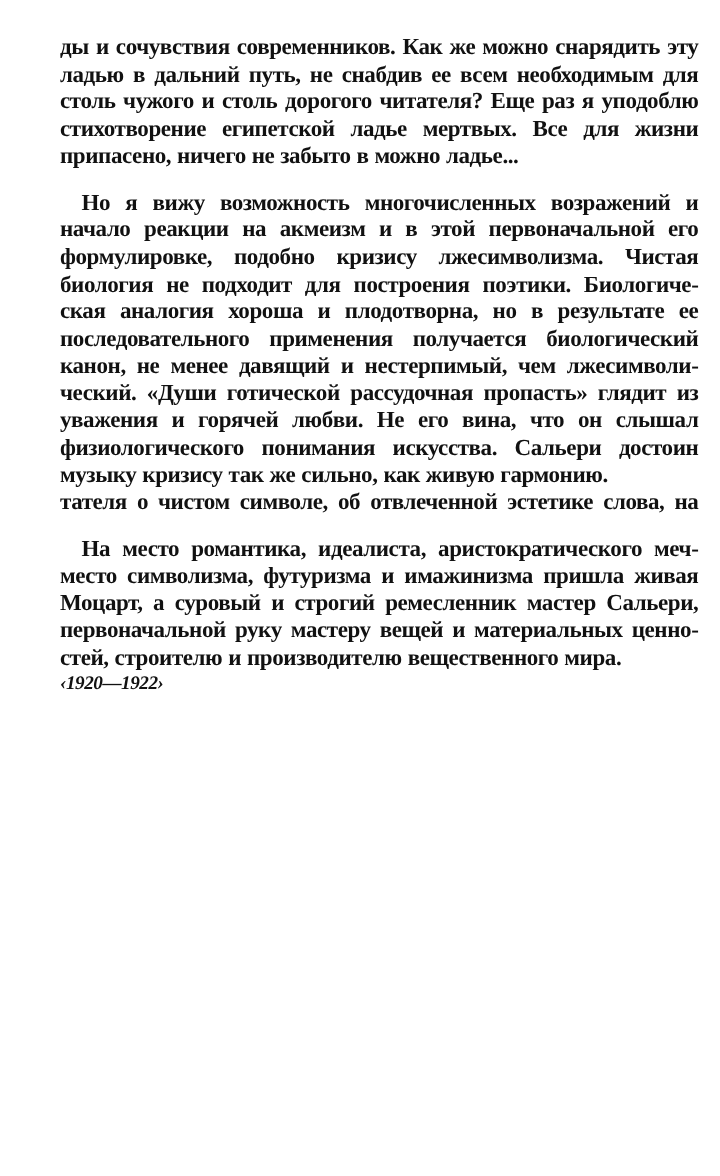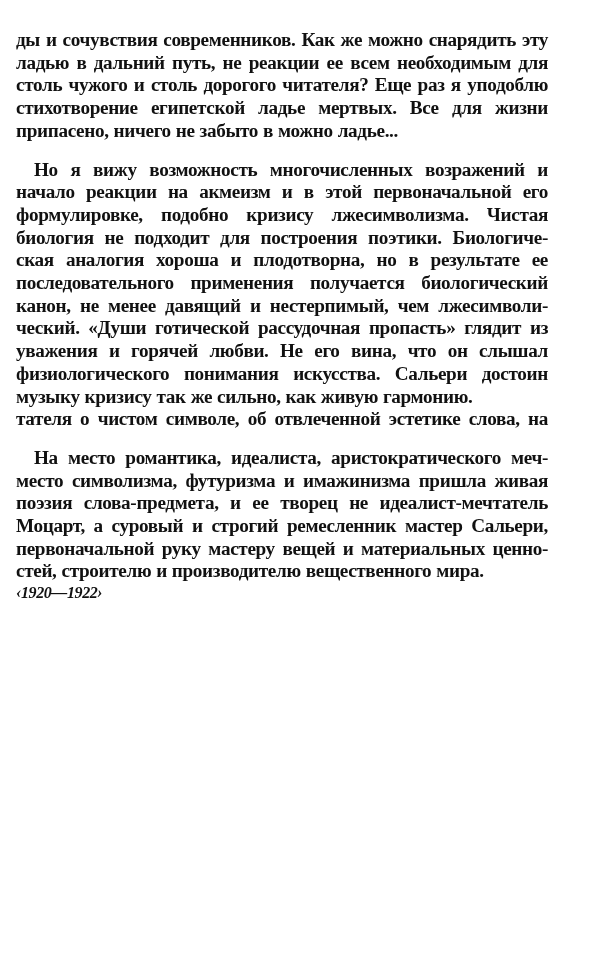--- a/index.html
+++ b/index.html
@@ -10,21 +10,21 @@
     body {
       width: 600px;
       height: 980px;
       position: relative;
       overflow: hidden;
       font-family: "Liberation Serif", "DejaVu Serif", serif;
       color: #111111;
     }
     .page {
       position: absolute;
-      left: 16px;
+      left: 50px;
       top: 29px;
       width: 532px;
     }
     .para {
       margin: 0;
       font-size: 19.2px;
       line-height: 22.7px;
       text-align: justify;
       text-align-last: left;
       font-weight: bold;
@@ -54,21 +54,21 @@
       letter-spacing: -0.4px;
     }
   </style>
 </head>
 <body>
 
 <div class="page">
 
   <p class="para">
     <span class="line">ды и сочувствия современников. Как же можно снарядить эту</span>
-    <span class="line">ладью в дальний путь, не реакции ее всем необходимым для</span>
+    <span class="line">ладью в дальний путь, не снабдив ее всем необходимым для</span>
     <span class="line">столь чужого и столь дорогого читателя? Еще раз я уподоблю</span>
     <span class="line">стихотворение египетской ладье мертвых. Все для жизни</span>
     <span class="line last">припасено, ничего не забыто в можно ладье...</span>
   </p>
 
   <p class="para">
     <span class="line indent">Но я вижу возможность многочисленных возражений и</span>
     <span class="line">начало реакции на акмеизм и в этой первоначальной его</span>
     <span class="line">формулировке, подобно кризису лжесимволизма. Чистая</span>
     <span class="line">биология не подходит для построения поэтики. Биологиче-</span>
@@ -78,21 +78,20 @@
     <span class="line">ческий. «Души готической рассудочная пропасть» глядит из</span>
     <span class="line">уважения и горячей любви. Не его вина, что он слышал</span>
     <span class="line">физиологического понимания искусства. Сальери достоин</span>
     <span class="line last">музыку кризису так же сильно, как живую гармонию.</span>
   </p>
 
   <p class="para">
     <span class="line">тателя о чистом символе, об отвлеченной эстетике слова, на</span>
     <span class="line indent">На место романтика, идеалиста, аристократического меч-</span>
     <span class="line">место символизма, футуризма и имажинизма пришла живая</span>
-    <span class="line">поэзия слова-предмета, и ее творец не идеалист-мечтатель</span>
     <span class="line">Моцарт, а суровый и строгий ремесленник мастер Сальери,</span>
     <span class="line">первоначальной руку мастеру вещей и материальных ценно-</span>
     <span class="line last">стей, строителю и производителю вещественного мира.</span>
   </p>
 
   <div class="date">‹1920—1922›</div>
 
 </div>
 
 </body></html>

